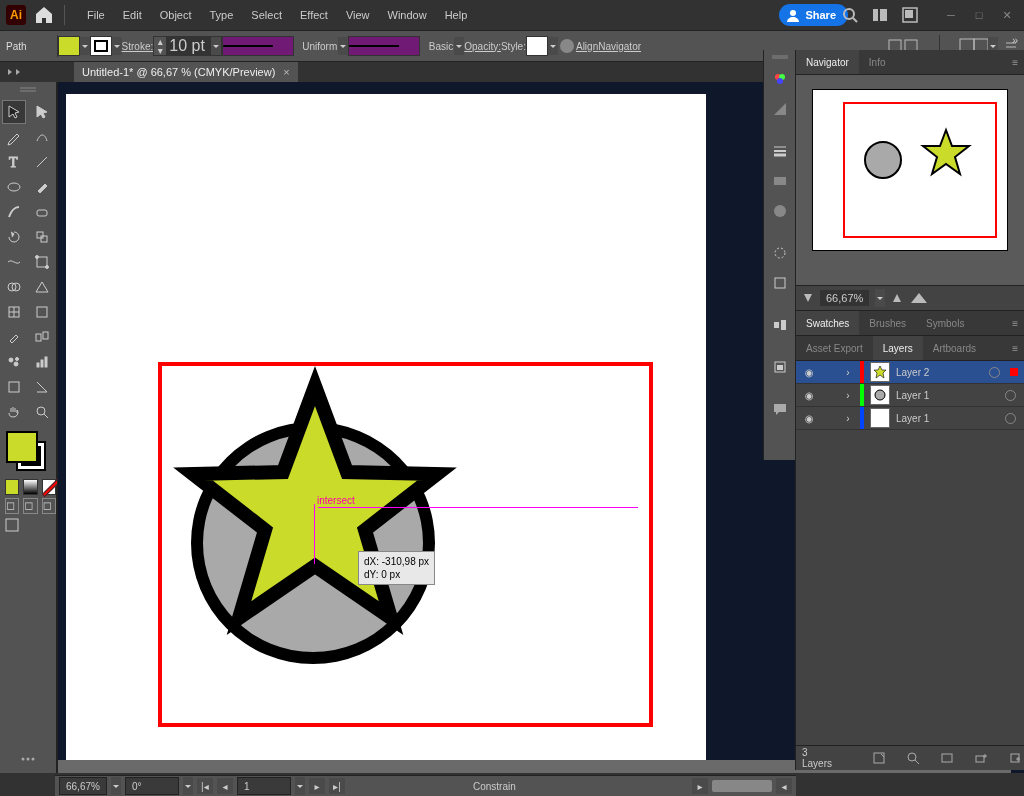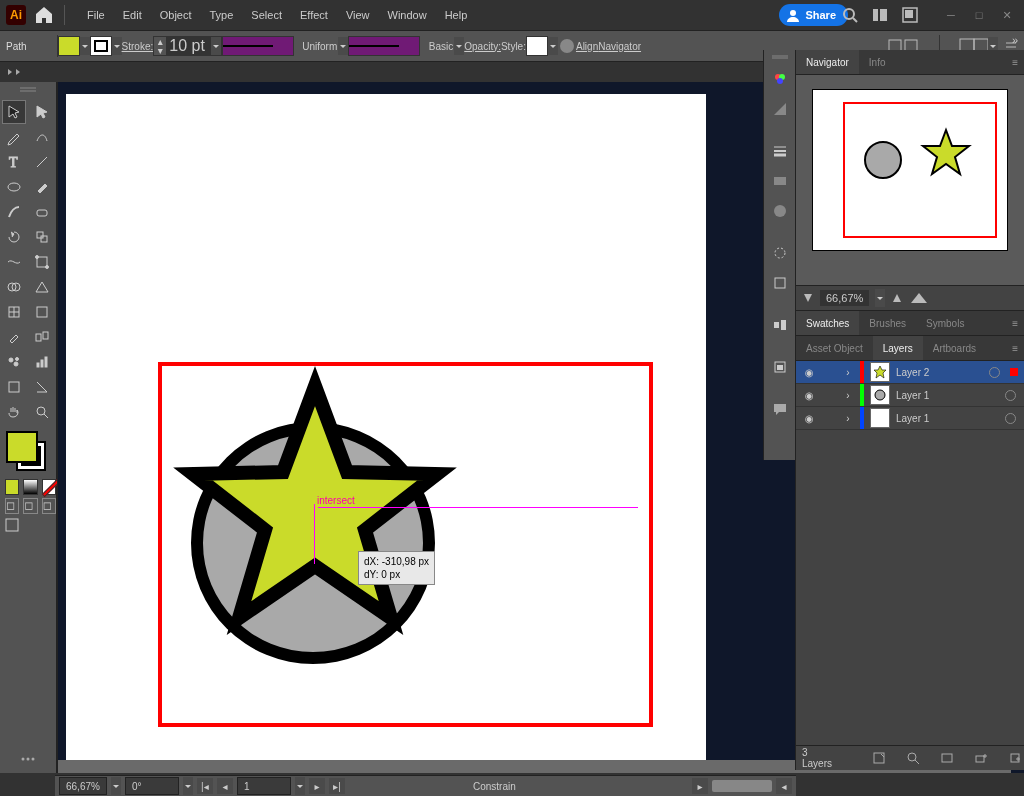--- a/index.html
+++ b/index.html
@@ -179,20 +179,24 @@
       <line x1="2" y1="8" x2="12" y2="8" stroke="#bbb"></line>
       <line x1="2" y1="12" x2="12" y2="12" stroke="#bbb"></line>
     </svg>
 </div>
 
 <div class="tabstrip">
   <svg width="20" height="10" style="position:absolute;left:6px;top:5px">
       <path d="M2 2l4 3-4 3z" fill="#aaa"></path>
       <path d="M10 2l4 3-4 3z" fill="#aaa"></path>
     </svg>
+  <div class="doc-tab">
+    <span>Untitled-1* @ 66,67 % (CMYK/Preview)</span>
+    <span class="x">×</span>
+  </div>
   <svg width="12" height="12" style="position:absolute;right:8px">
       <line x1="1" y1="3" x2="11" y2="3" stroke="#aaa"></line>
       <line x1="1" y1="6" x2="11" y2="6" stroke="#aaa"></line>
       <line x1="1" y1="9" x2="11" y2="9" stroke="#aaa"></line>
     </svg>
 </div>
 
 <div class="main">
 
   <div style="width:56px;background:#535353;display:flex;border-right:1px solid #222;padding-top:2px">
@@ -506,21 +510,21 @@
   </div>
 
   <div class="panel-head">
     <div class="tab act">Swatches</div>
     <div class="tab">Brushes</div>
     <div class="tab">Symbols</div>
     <div class="mnu">≡</div>
   </div>
 
   <div class="panel-head">
-    <div class="tab">Asset Object</div>
+    <div class="tab">Asset Export</div>
     <div class="tab act">Layers</div>
     <div class="tab">Artboards</div>
     <div class="mnu">≡</div>
   </div>
 
   <div class="layer-row sel">
     <span class="eye">◉</span>
     <span style="width:12px"></span>
     <span class="chev">›</span>
     <div class="colbar" style="background:#ff0000"></div>

